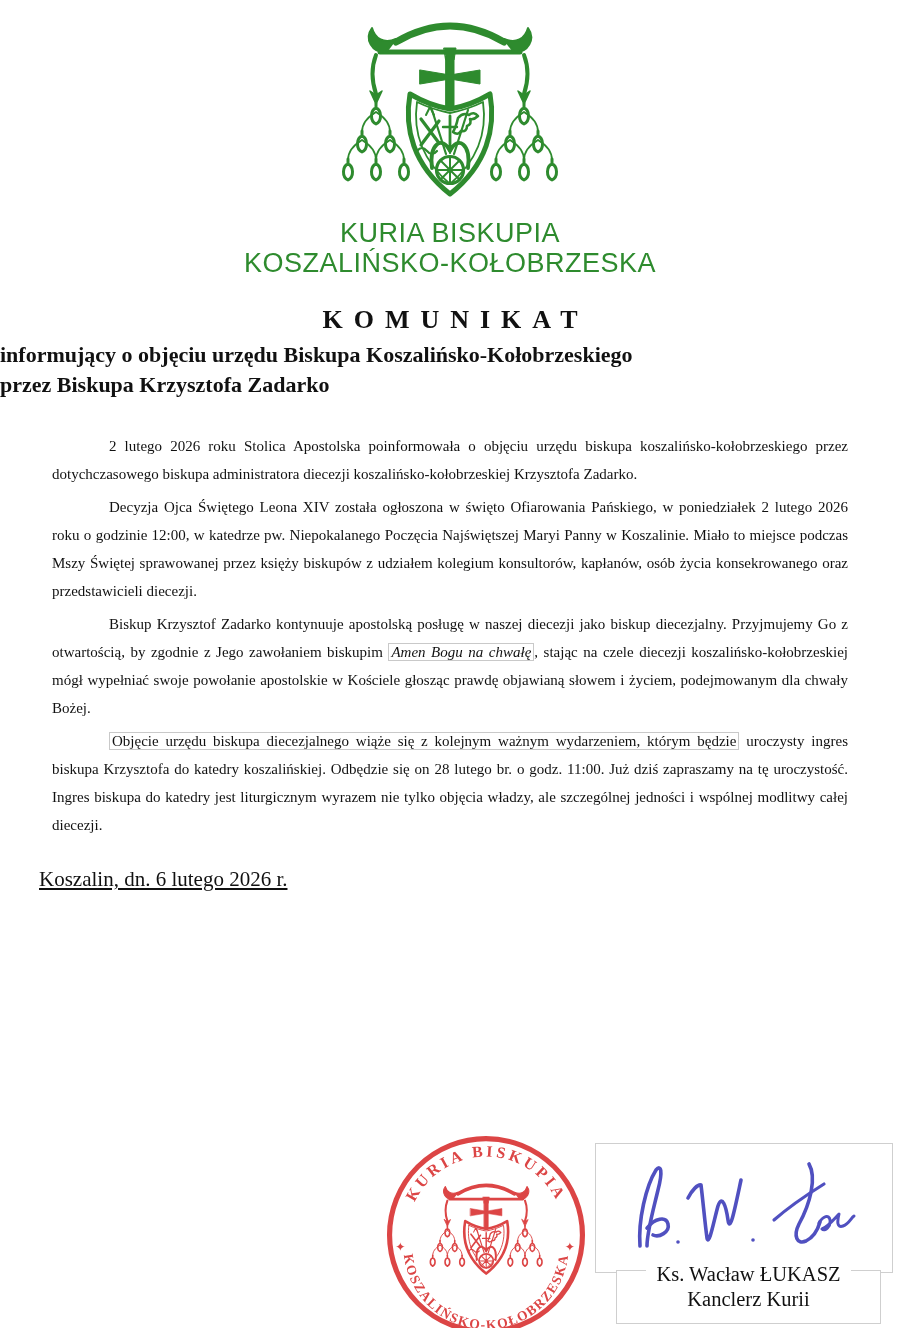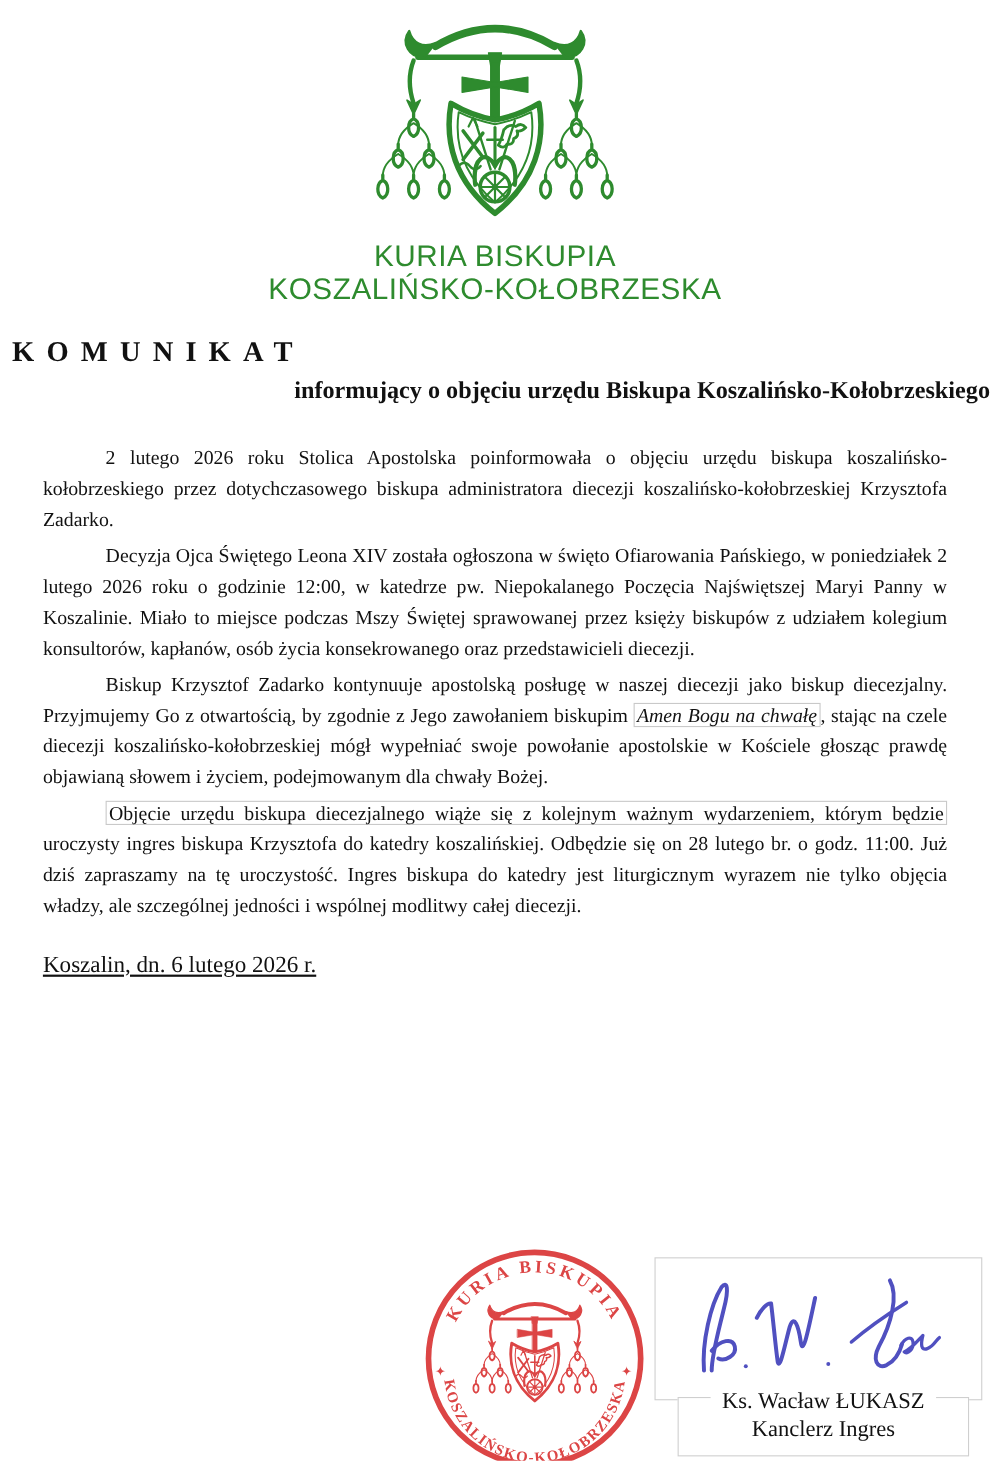--- a/index.html
+++ b/index.html
@@ -9,26 +9,26 @@
 
   
   .crest-wrap{width:240px;height:190px;margin:8px auto 0;}
   .crest-svg{color:#2e8b2e;display:block;}
 
   
   .org{margin-top:20px;text-align:center;color:#2e8b2e;
        font-family:"Liberation Sans", sans-serif;font-size:27px;line-height:30px;letter-spacing:.5px;}
 
   
-  .title{margin:26px 0 0;font-size:26px;font-weight:bold;
+  .title{margin:26px 0 0;text-align:center;font-size:26px;font-weight:bold;
          letter-spacing:11px;text-indent:11px;line-height:32px;}
-  .subtitle{margin-top:4px;text-align:right;font-size:22px;font-weight:bold;line-height:30px;}
+  .subtitle{margin-top:4px;text-align:left;font-size:22px;font-weight:bold;line-height:30px;}
 
   
-  .bodytext{margin:32px 39px 0;font-size:18px;line-height:28px;text-align:justify;}
+  .bodytext{margin:32px 52px 0;font-size:15px;line-height:28px;text-align:justify;}
   .bodytext p{margin:0 0 5px;text-indent:57px;}
   .motto{font-style:italic;border:1px solid #c9c9c9;padding:0 2px;}
   .boxed{border:1px solid #c9c9c9;padding:0 2px;}
 
   .place-date{margin:26px 39px 0;font-size:21px;line-height:28px;text-decoration:underline;}
   .reference{margin:14px 39px 0;font-size:21px;line-height:28px;}
 
   
   .seal-wrap{position:absolute;left:383px;top:1124px;width:206px;height:206px;}
   .seal-svg{color:#dc4545;display:block;}
@@ -112,20 +112,21 @@
   </div>
 
   <div class="org">
     <div>KURIA BISKUPIA</div>
     <div>KOSZALIŃSKO-KOŁOBRZESKA</div>
   </div>
 
   <div class="title">KOMUNIKAT</div>
   <div class="subtitle">
     <div>informujący o objęciu urzędu Biskupa Koszalińsko-Kołobrzeskiego</div>
+    <div>przez Biskupa Krzysztofa Zadarko</div>
   </div>
 
   <div class="bodytext">
     <p>2 lutego 2026 roku Stolica Apostolska poinformowała o objęciu urzędu biskupa koszalińsko-kołobrzeskiego przez dotychczasowego biskupa administratora diecezji koszalińsko-kołobrzeskiej Krzysztofa Zadarko.</p>
     <p>Decyzja Ojca Świętego Leona XIV została ogłoszona w święto Ofiarowania Pańskiego, w poniedziałek 2 lutego 2026 roku o godzinie 12:00, w katedrze pw. Niepokalanego Poczęcia Najświętszej Maryi Panny w Koszalinie. Miało to miejsce podczas Mszy Świętej sprawowanej przez księży biskupów z udziałem kolegium konsultorów, kapłanów, osób życia konsekrowanego oraz przedstawicieli diecezji.</p>
     <p><span>Biskup Krzysztof Zadarko kontynuuje apostolską posługę w naszej diecezji jako biskup diecezjalny. Przyjmujemy Go z otwartością, by zgodnie z Jego zawołaniem biskupim </span><span class="motto">Amen Bogu na chwałę</span><span>, stając na czele diecezji koszalińsko-kołobrzeskiej mógł wypełniać swoje powołanie apostolskie w Kościele głosząc prawdę objawianą słowem i życiem, podejmowanym dla chwały Bożej.</span></p>
     <p><span class="boxed">Objęcie urzędu biskupa diecezjalnego wiąże się z kolejnym ważnym wydarzeniem, którym będzie</span><span> uroczysty ingres biskupa Krzysztofa do katedry koszalińskiej. Odbędzie się on 28 lutego br. o godz. 11:00. Już dziś zapraszamy na tę uroczystość. Ingres biskupa do katedry jest liturgicznym wyrazem nie tylko objęcia władzy, ale szczególnej jedności i wspólnej modlitwy całej diecezji.</span></p>
   </div>
 
   <p class="place-date">Koszalin, dn. 6 lutego 2026 r.</p>
@@ -162,17 +163,17 @@
         <path d="M183,8 C191,22 184,48 173,68 C167,80 171,89 180,85 C188,81 192,73 194,66"></path>
         <path d="M148,64 C164,50 182,38 198,28" stroke-width="3.2"></path>
         <path d="M193,67 C197,60 203,58 204,64 C205,70 199,76 196,73 C203,70 209,62 213,58 C211,66 211,72 217,70 C223,68 225,62 228,60" stroke-width="3"></path>
       </g>
     </svg>
   </div>
 
   <div class="name-box">
     <div class="name-inner">
       <div>Ks. Wacław ŁUKASZ</div>
-      <div>Kanclerz Ingres</div>
+      <div>Kanclerz Kurii</div>
     </div>
   </div>
 
 </div>
 
 </body></html>

